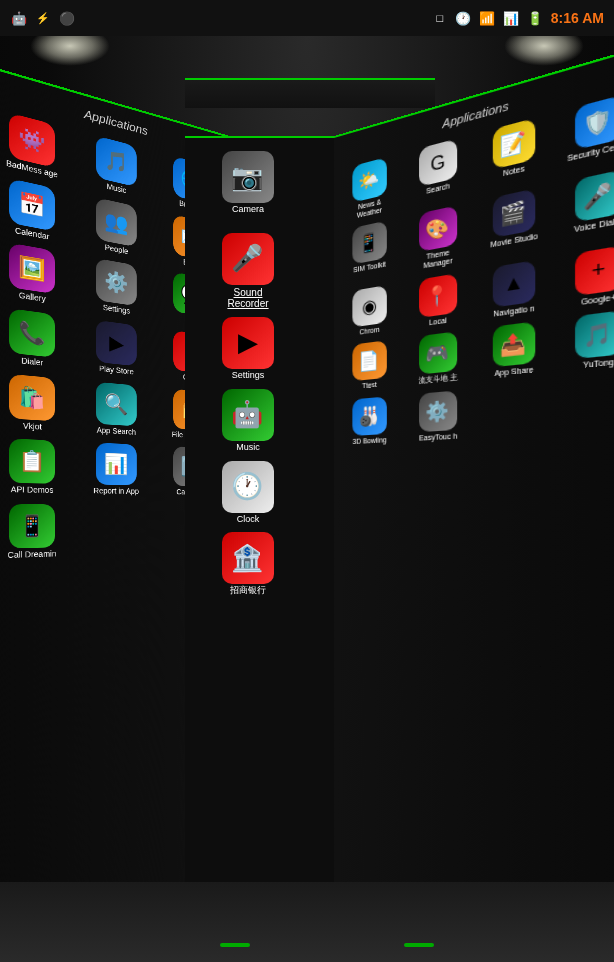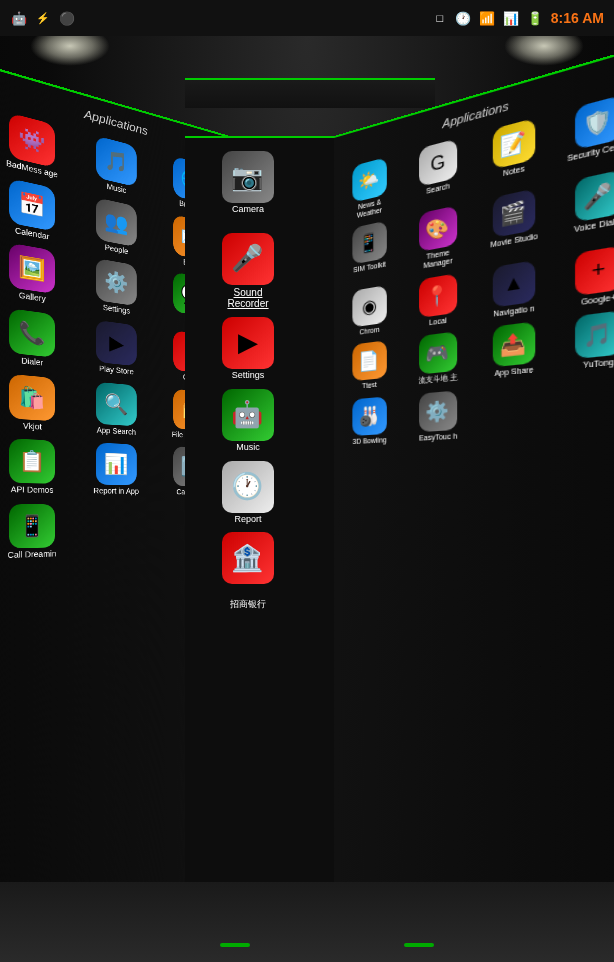--- a/index.html
+++ b/index.html
@@ -374,30 +374,30 @@
     <div class="app-icon ic-green" style="width:52px;height:52px;font-size:26px;">🤖</div>
     <span class="app-label" style="font-size:9px;">Music</span>
   </div>
           <div class="app-item">
     <div class="app-icon ic-green" style="width:52px;height:52px;font-size:26px;">💬</div>
     <span class="app-label" style="font-size:9px;">Messeng
 er</span>
   </div>
           <div class="app-item">
     <div class="app-icon ic-white" style="width:52px;height:52px;font-size:26px;">🕐</div>
-    <span class="app-label" style="font-size:9px;">Report</span>
+    <span class="app-label" style="font-size:9px;">Clock</span>
   </div>
           <div class="app-item">
     <div class="app-icon ic-green" style="width:52px;height:52px;font-size:26px;">⬇️</div>
     <span class="app-label" style="font-size:9px;">Download
 s</span>
   </div>
           <div class="app-item">
     <div class="app-icon ic-red" style="width:52px;height:52px;font-size:26px;">🏦</div>
-    <span class="app-label" style="font-size:9px;margin-top:14px;">招商银行</span>
+    <span class="app-label" style="font-size:9px;">招商银行</span>
   </div>
         </div>
     </div>
 
     <div id="right-panel">
       <div class="panel-title">Applications</div>
       <div class="app-grid right-grid" id="right-grid-container">
       <div class="app-item">
     <div class="app-icon ic-sky">🌤️</div>
     <span class="app-label">News &amp;

